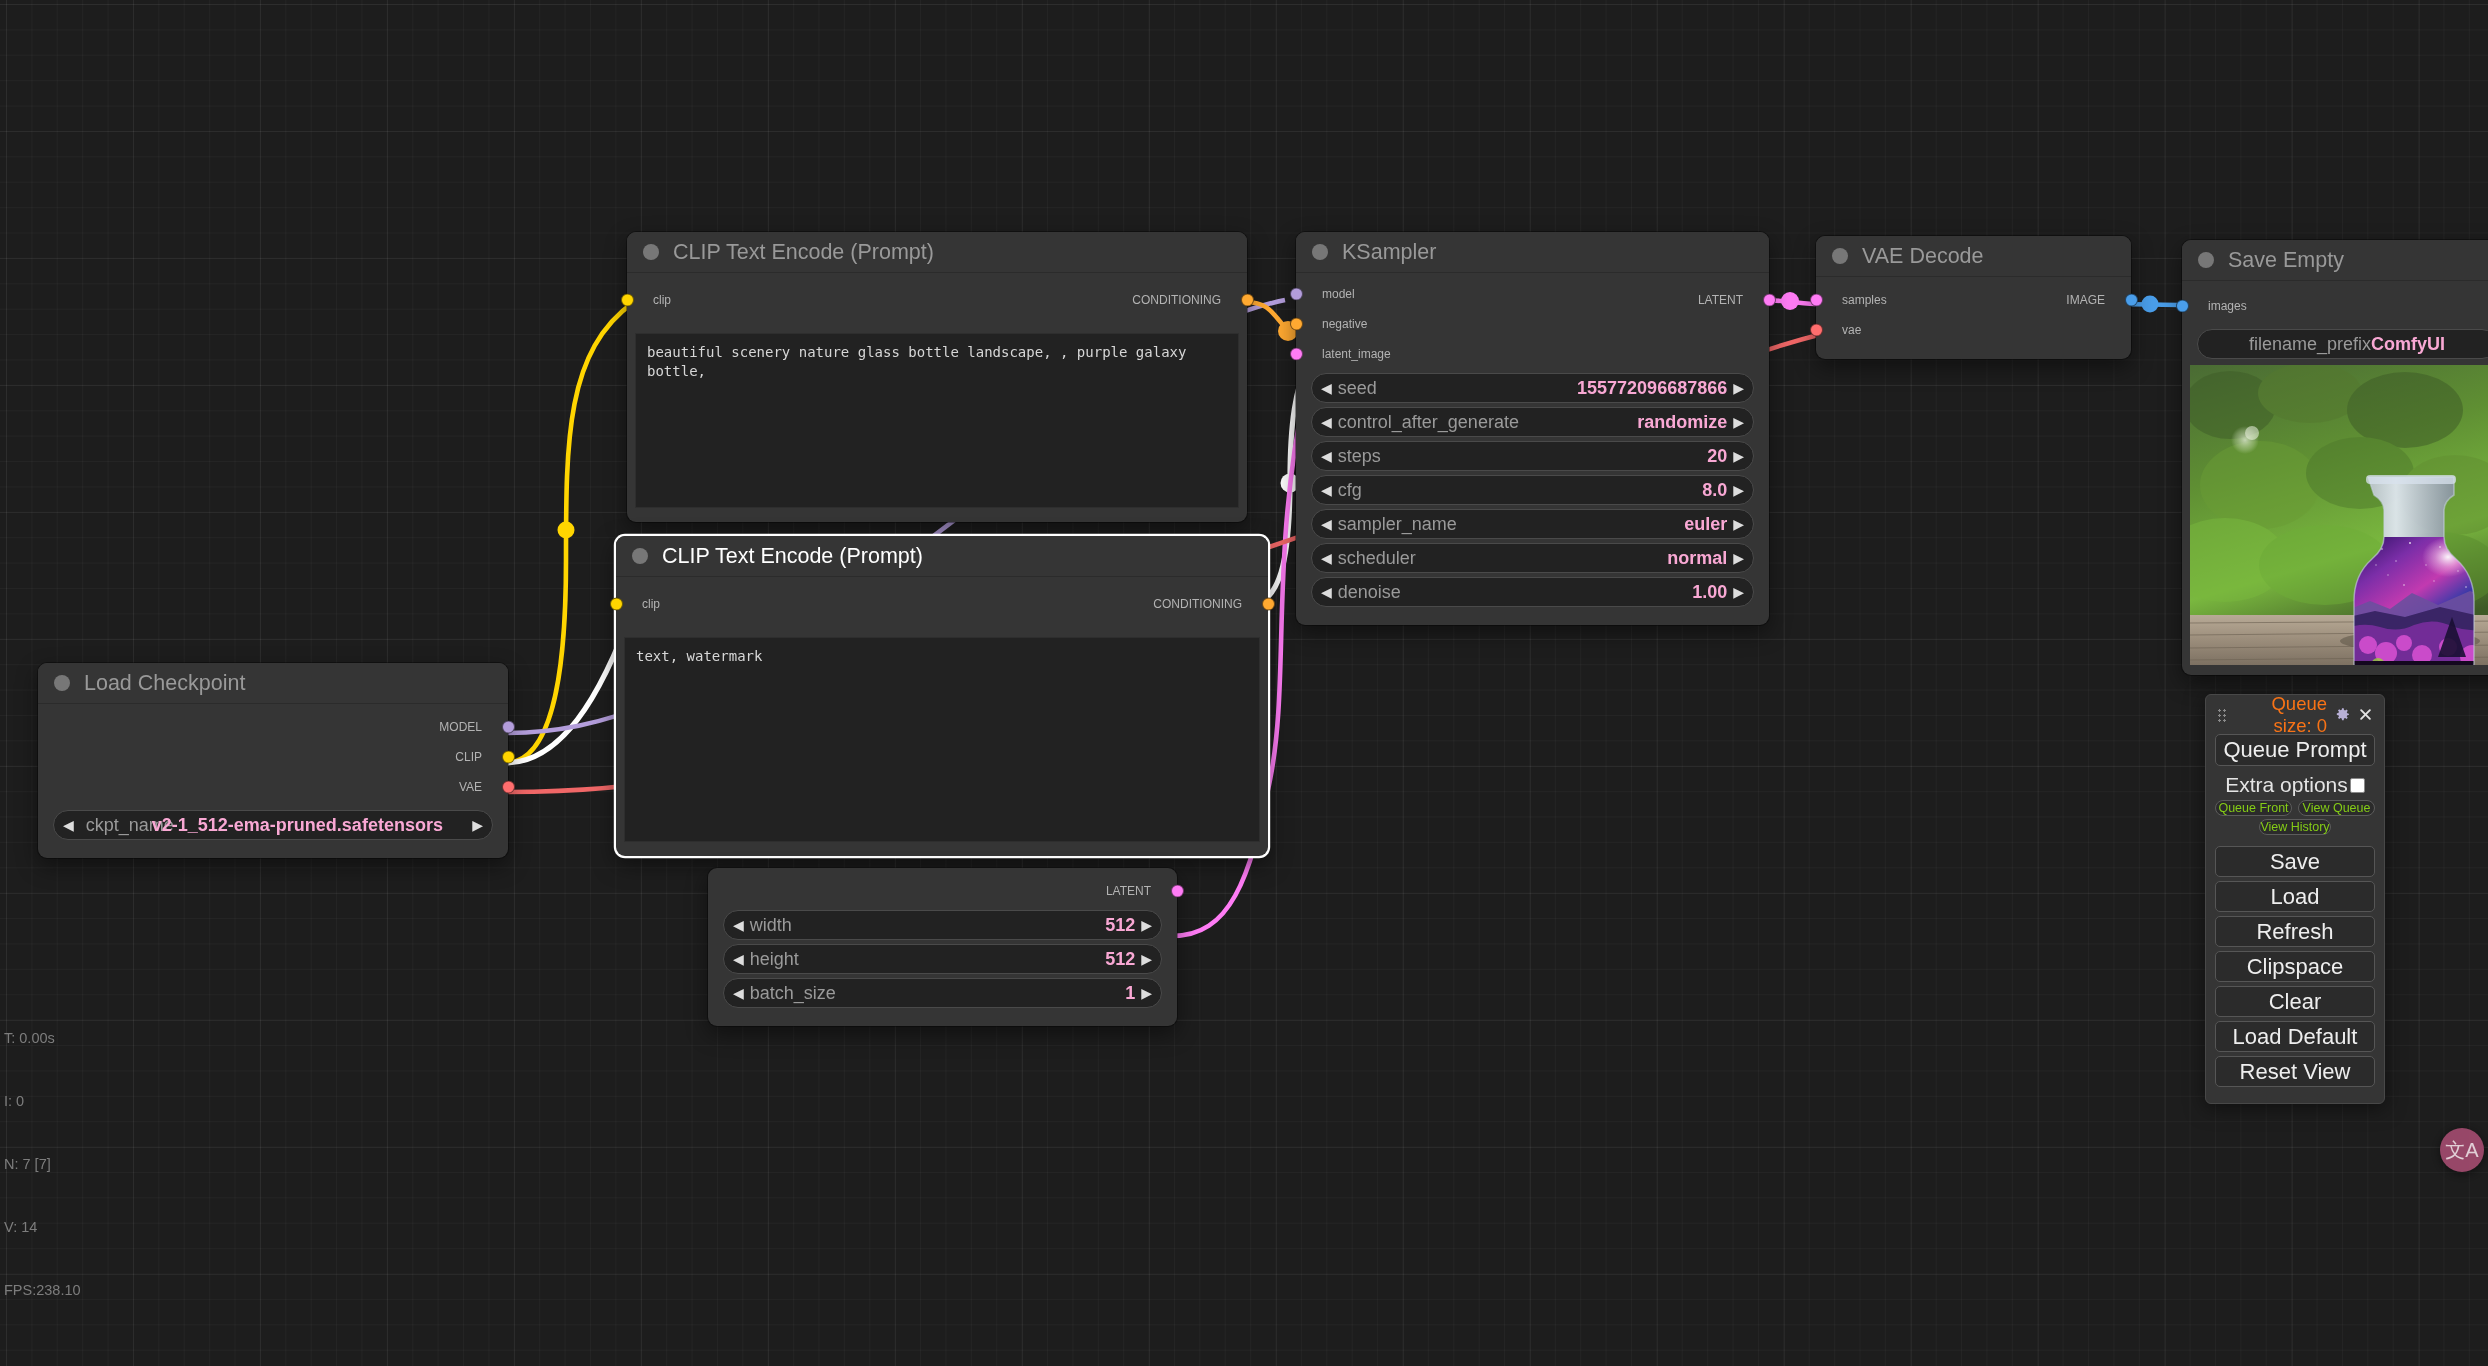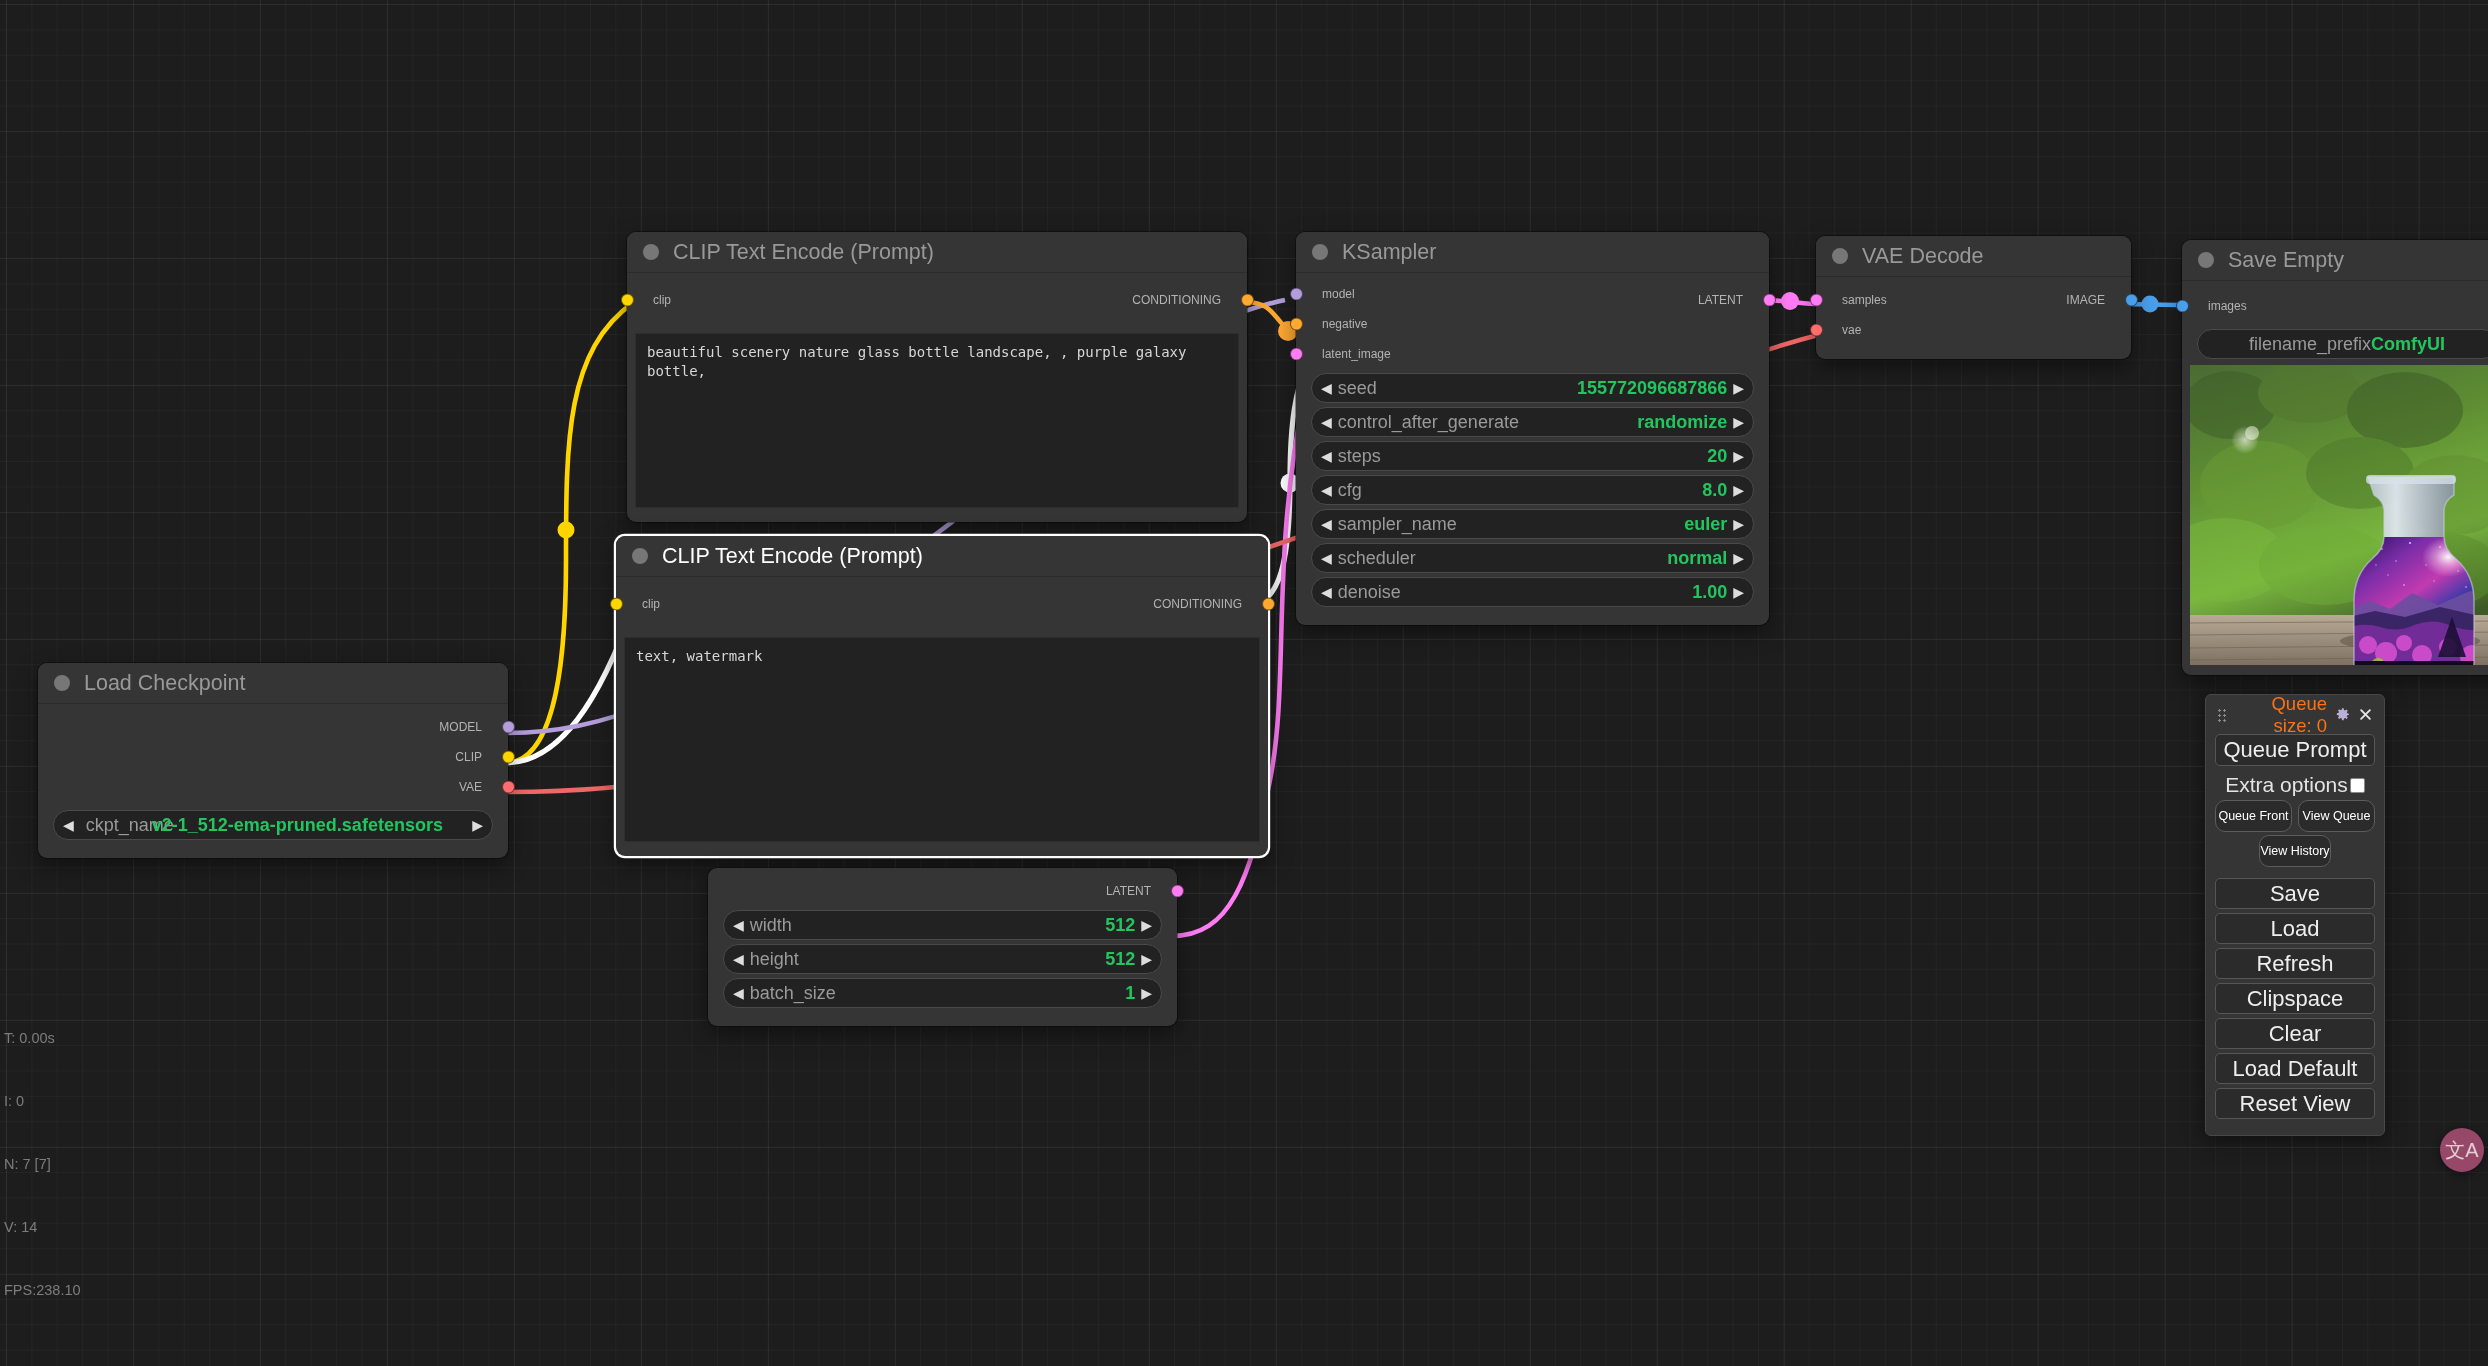--- a/index.html
+++ b/index.html
@@ -54,21 +54,21 @@
 
   
   .widget {
     margin:4px 15px; height:30px; border-radius:15px;
     background:#222222; border:1px solid #4a4a4a;
     display:flex; align-items:center; justify-content:space-between;
     padding:0 9px; font-size:18px; overflow:hidden; position:relative;
   }
   .warrow { color:#ddd; font-size:14px; line-height:1; flex:0 0 auto; }
   .wname  { color:#9a9a9a; margin-left:6px; white-space:nowrap; }
-  .wval   { color:#22c55e; font-weight:bold; margin-right:6px; white-space:nowrap;text-align:center; }
+  .wval   { color:#f9a8d4; font-weight:bold; margin-right:6px; white-space:nowrap;text-align:center; }
   .widget .wrow { display:flex; align-items:center; justify-content:space-between; flex:1 1 auto; min-width:0; }
   .widget.overlap .wrow { position:relative; }
   .widget.overlap .wname { position:absolute; left:6px; top:50%; transform:translateY(-50%); }
   .widget.overlap .wval  { position:absolute; right:6px; top:50%; transform:translateY(-50%); }
 
   .textarea {
     margin:8px 8px 0; background:#222222; border:1px solid #2e2e2e;
     color:#d7d7d7; font-family:"DejaVu Sans Mono", monospace; font-size:14px;
     padding:9px 11px; line-height:1.35; white-space:pre-wrap; word-break:break-word;
     overflow:hidden;
@@ -96,22 +96,22 @@
     background:#2b2b2b; border:1px solid #565656; border-radius:5px;
     color:#eee; font-size:22px; font-family:inherit; cursor:pointer;
     line-height:28px; text-align:center; padding:0;
   }
   .mbtn.big { height:32px; }
   .extrarow { display:flex; align-items:center; justify-content:center; gap:2px; margin:7px 0 3px; }
   .extrarow span { font-size:21px; color:#e4e4e4; }
   .cbx { width:15px; height:15px; background:#fff; border:1px solid #888; border-radius:2px; }
   .smallrow { display:flex; gap:6px; }
   .sbtn {
-    flex:1 1 0; height:32px; background:#2b2b2b; border:1px solid #5c5c5c;
-    border-radius:10px; color:#ffffff; font-size:12.5px; font-family:inherit;
+    flex:1 1 0; height:16px; background:#2b2b2b; border:1px solid #5c5c5c;
+    border-radius:10px; color:#84cc16; font-size:12.5px; font-family:inherit;
     cursor:pointer; padding:0;
   }
   .sbtn.narrow { flex:0 0 100px; margin:3px auto 0; display:block; }
 
   
   #fab {
     position:absolute; width:44px; height:44px; border-radius:50%;
     background:#a14b6e; display:flex; align-items:center; justify-content:center;
     color:#f0dde5; font-size:20px; box-shadow:0 2px 8px rgba(0,0,0,.5);
     opacity:.93; cursor:pointer;

